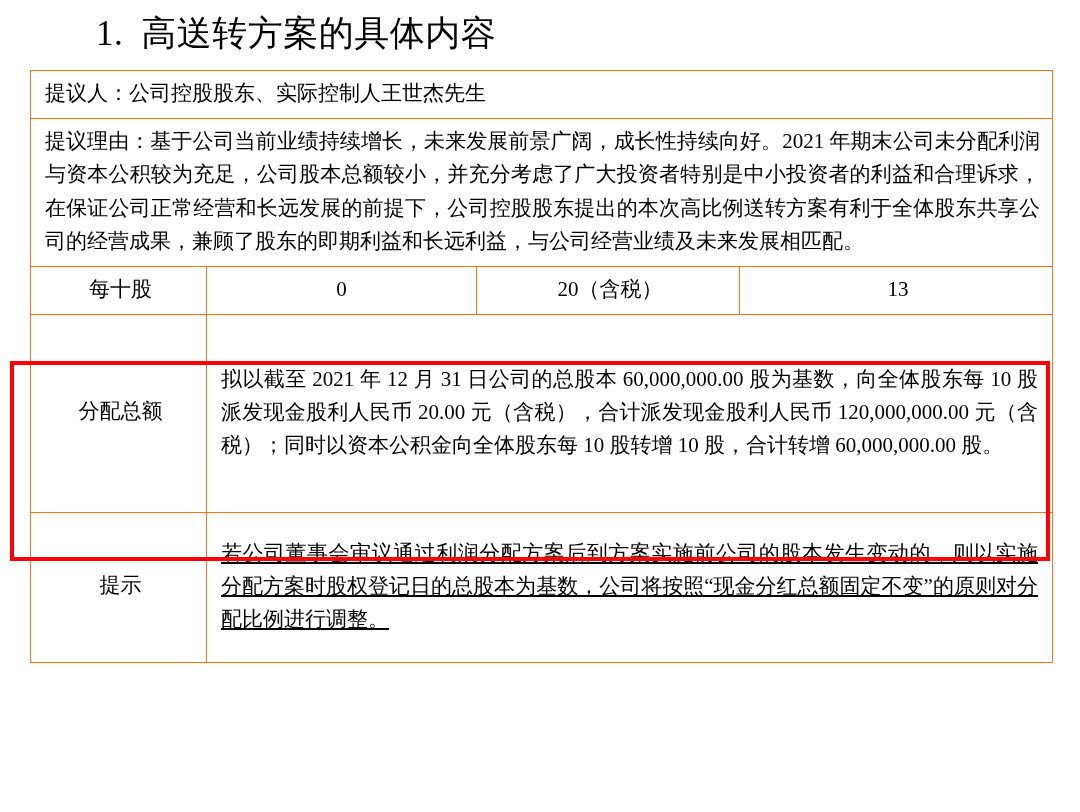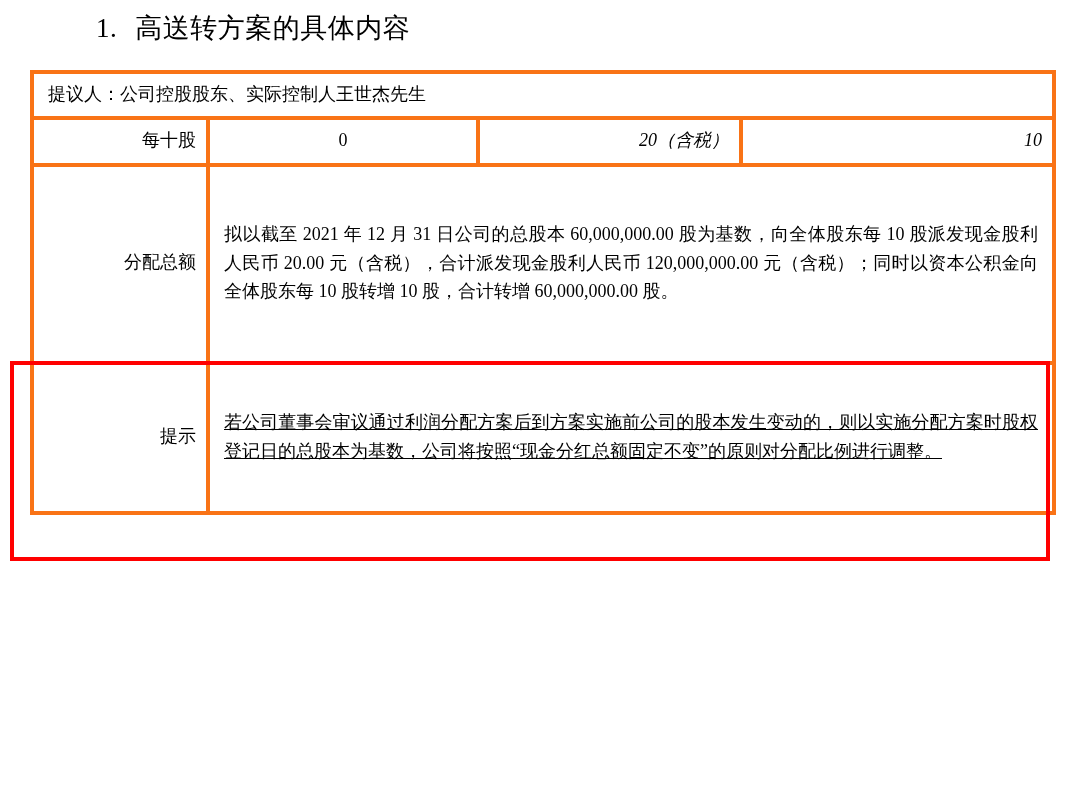--- a/index.html
+++ b/index.html
@@ -18,73 +18,72 @@
   .page {
     width: 1080px;
     height: 812px;
     position: relative;
     box-sizing: border-box;
   }
   .heading {
     position: absolute;
     left: 96px;
     top: 10px;
-    font-size: 27px;
+    font-size: 35px;
     letter-spacing: 0.5px;
     white-space: nowrap;
   }
   .heading .num {
     display: inline-block;
     margin-right: 18px;
   }
   .tbl-wrap {
     position: absolute;
     left: 30px;
     top: 70px;
     width: 1022px;
   }
   table.main {
     border-collapse: collapse;
     width: 1022px;
     table-layout: fixed;
   }
   table.main td {
-    border: 4px solid #f97316;
+    border: 1px solid #f97316;
     padding: 6px 10px 8px 10px;
-    font-size: 18px;
+    font-size: 21px;
     line-height: 1.58;
     vertical-align: middle;
     box-sizing: border-box;
   }
   .cell-proposer {
     padding-left: 14px !important;
     white-space: nowrap;
   }
   .cell-reason {
     padding-left: 14px !important;
     padding-right: 12px !important;
     text-align: justify;
     text-justify: inter-ideograph;
   }
   .hdr-cell {
     text-align: center;
     height: 50px;
   }
   .label-cell {
-    text-align: right;
+    text-align: center;
     padding-left: 14px !important;
     margin-top: 36px;
   }
   .num-cell {
     text-align: center;
   }
   .left-num-cell {
-    text-align: right;
+    text-align: center;
     padding-left: 14px !important;
-    font-style: italic;
   }
   .cell-total {
     text-align: justify;
     text-justify: inter-ideograph;
     padding-left: 14px !important;
     padding-right: 14px !important;
   }
   .cell-note {
     text-align: justify;
     text-justify: inter-ideograph;
@@ -124,24 +123,27 @@
         <col style="width:176px">
         <col style="width:270px">
         <col style="width:263px">
         <col style="width:313px">
       </colgroup>
       <tbody>
         <tr>
           <td colspan="4" class="cell-proposer">提议人：公司控股股东、实际控制人王世杰先生</td>
         </tr>
         <tr>
+          <td colspan="4" class="cell-reason">提议理由：基于公司当前业绩持续增长，未来发展前景广阔，成长性持续向好。2021 年期末公司未分配利润与资本公积较为充足，公司股本总额较小，并充分考虑了广大投资者特别是中小投资者的利益和合理诉求，在保证公司正常经营和长远发展的前提下，公司控股股东提出的本次高比例送转方案有利于全体股东共享公司的经营成果，兼顾了股东的即期利益和长远利益，与公司经营业绩及未来发展相匹配。</td>
+        </tr>
+        <tr>
           <td class="label-cell">每十股</td>
           <td class="num-cell">0</td>
           <td class="left-num-cell">20（含税）</td>
-          <td class="left-num-cell">10</td>
+          <td class="left-num-cell">13</td>
         </tr>
         <tr>
           <td class="label-cell vmid" style="height:198px">分配总额</td>
           <td colspan="3" class="cell-total">拟以截至 2021 年 12 月 31 日公司的总股本 60,000,000.00 股为基数，向全体股东每 10 股派发现金股利人民币 20.00 元（含税），合计派发现金股利人民币 120,000,000.00 元（含税）；同时以资本公积金向全体股东每 10 股转增 10 股，合计转增 60,000,000.00 股。</td>
         </tr>
         <tr>
           <td class="label-cell vmid" style="height:150px">提示</td>
           <td colspan="3" class="cell-note">若公司董事会审议通过利润分配方案后到方案实施前公司的股本发生变动的，则以实施分配方案时股权登记日的总股本为基数，公司将按照“现金分红总额固定不变”的原则对分配比例进行调整。</td>
         </tr>
       </tbody>

